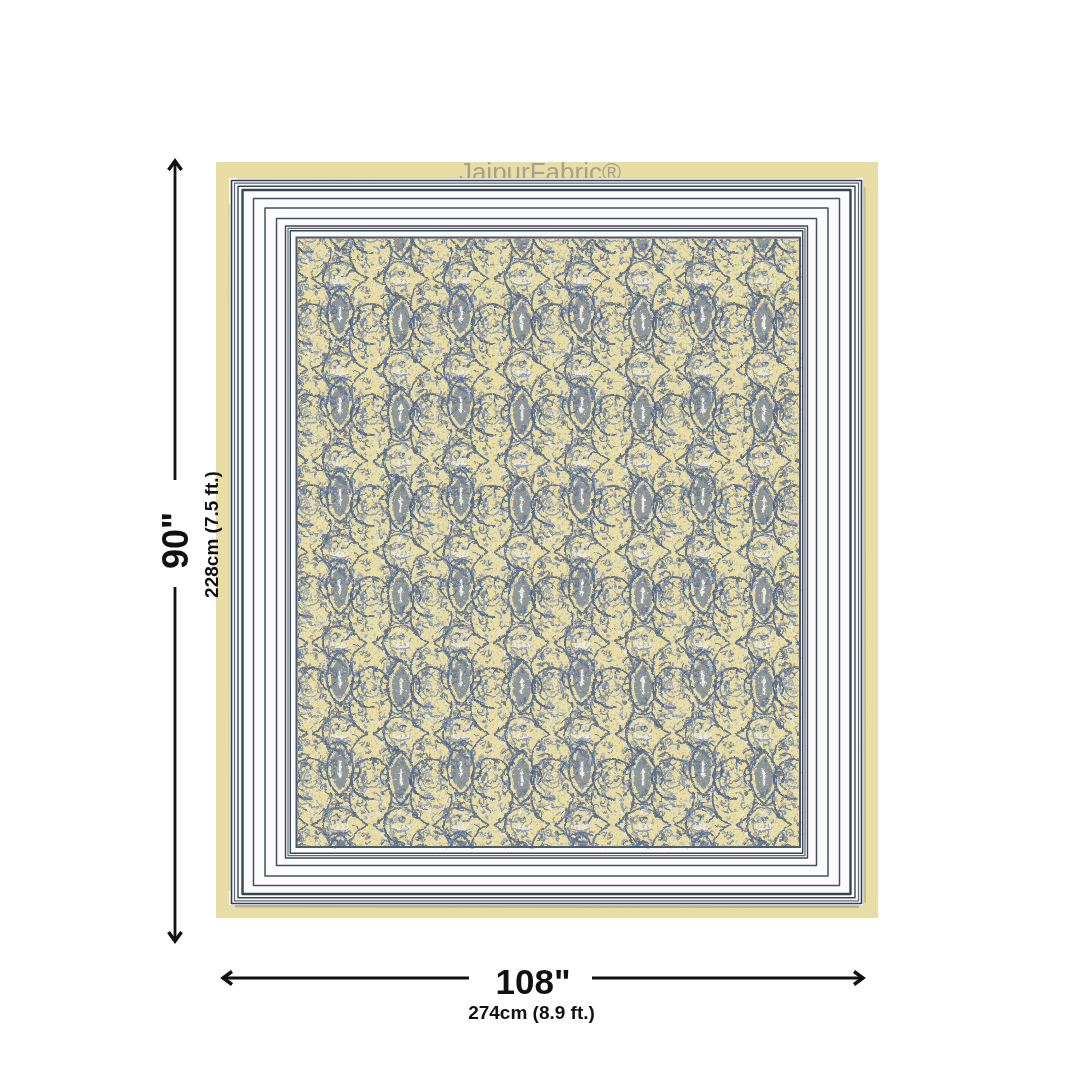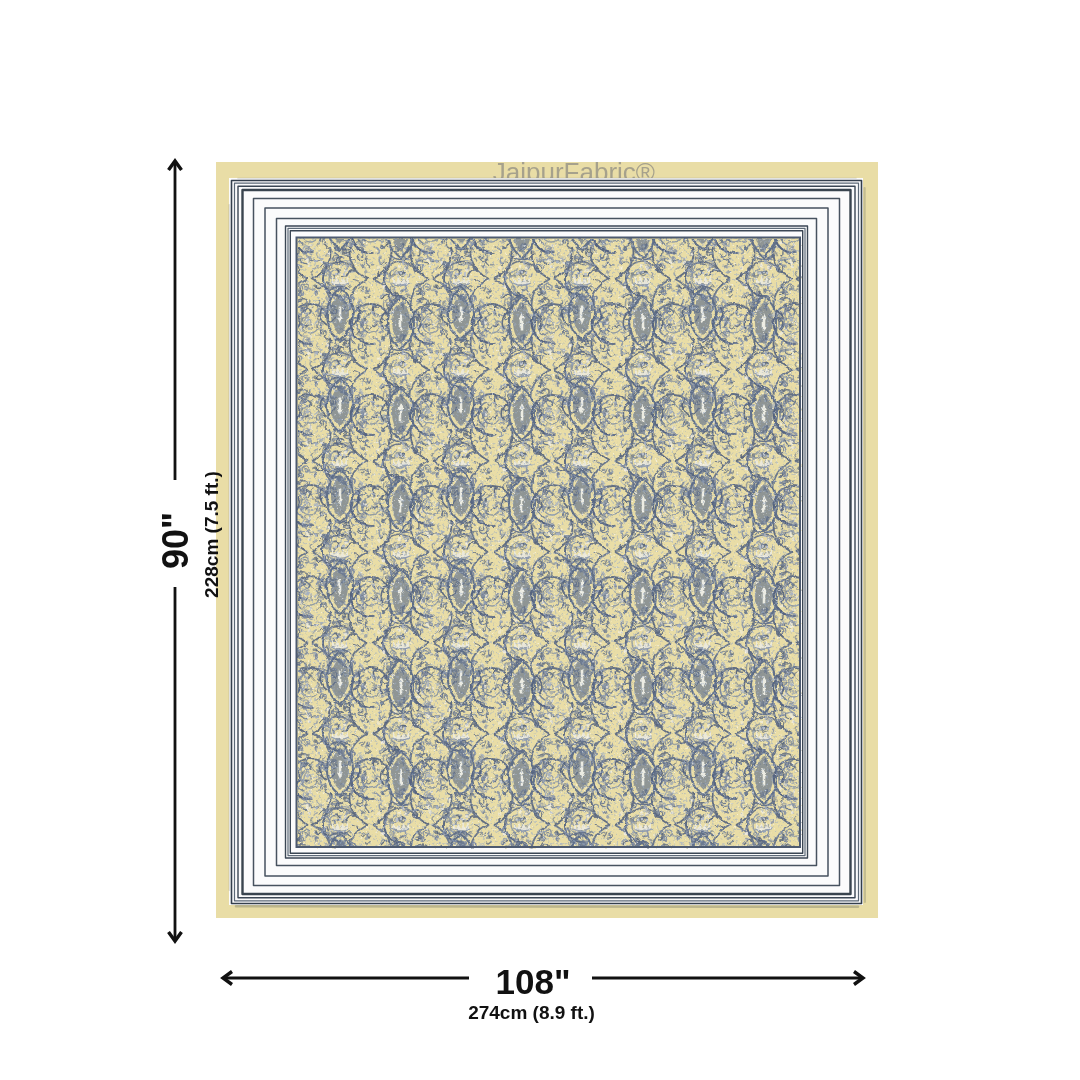--- a/index.html
+++ b/index.html
@@ -4,21 +4,21 @@
 <style>
   html,body{margin:0;padding:0;background:#ffffff;width:1080px;height:1080px;overflow:hidden;}
   body{font-family:"Liberation Sans", sans-serif;position:relative;}
   .abs{position:absolute;}
 </style>
 </head>
 <body>
 
 <div class="abs" style="left:216px;top:162px;width:662px;height:756px;background:#e9dda6;"></div>
 
-<div class="abs" style="left:355px;top:157px;width:300px;text-align:right;font-size:26px;letter-spacing:0;color:rgba(125,125,125,0.62);">JaipurFabric®</div>
+<div class="abs" style="left:390px;top:157px;width:300px;text-align:center;font-size:26px;letter-spacing:0;color:rgba(125,125,125,0.62);">JaipurFabric®</div>
 
 <svg class="abs" style="left:0;top:0;" width="1080" height="1080" viewBox="0 0 1080 1080">
   <defs>
 
     <pattern id="dam" width="121" height="91" patternUnits="userSpaceOnUse" x="249" y="278">
 <rect width="121.0" height="91.0" fill="#e9dda6"></rect>
 <path d="M42.7 35.0 A20.0 20.0 0 0 0 63.5 64.7" stroke="#5d6c88" stroke-width="2.0" fill="none" opacity="0.92"></path>
 <path d="M56.5 64.7 A20.0 20.0 0 1 1 77.3 35.0" stroke="#53627e" stroke-width="1.9" fill="none" opacity="0.88"></path>
 <path d="M55.2 31.8 A14.0 14.0 0 0 0 53.0 57.1" stroke="#6b7a94" stroke-width="1.6" fill="none" opacity="0.85"></path>
 <path d="M67.8 49.5 A9.0 9.0 0 1 1 58.4 36.1" stroke="#7b89a0" stroke-width="1.4" fill="none" opacity="0.8"></path>

